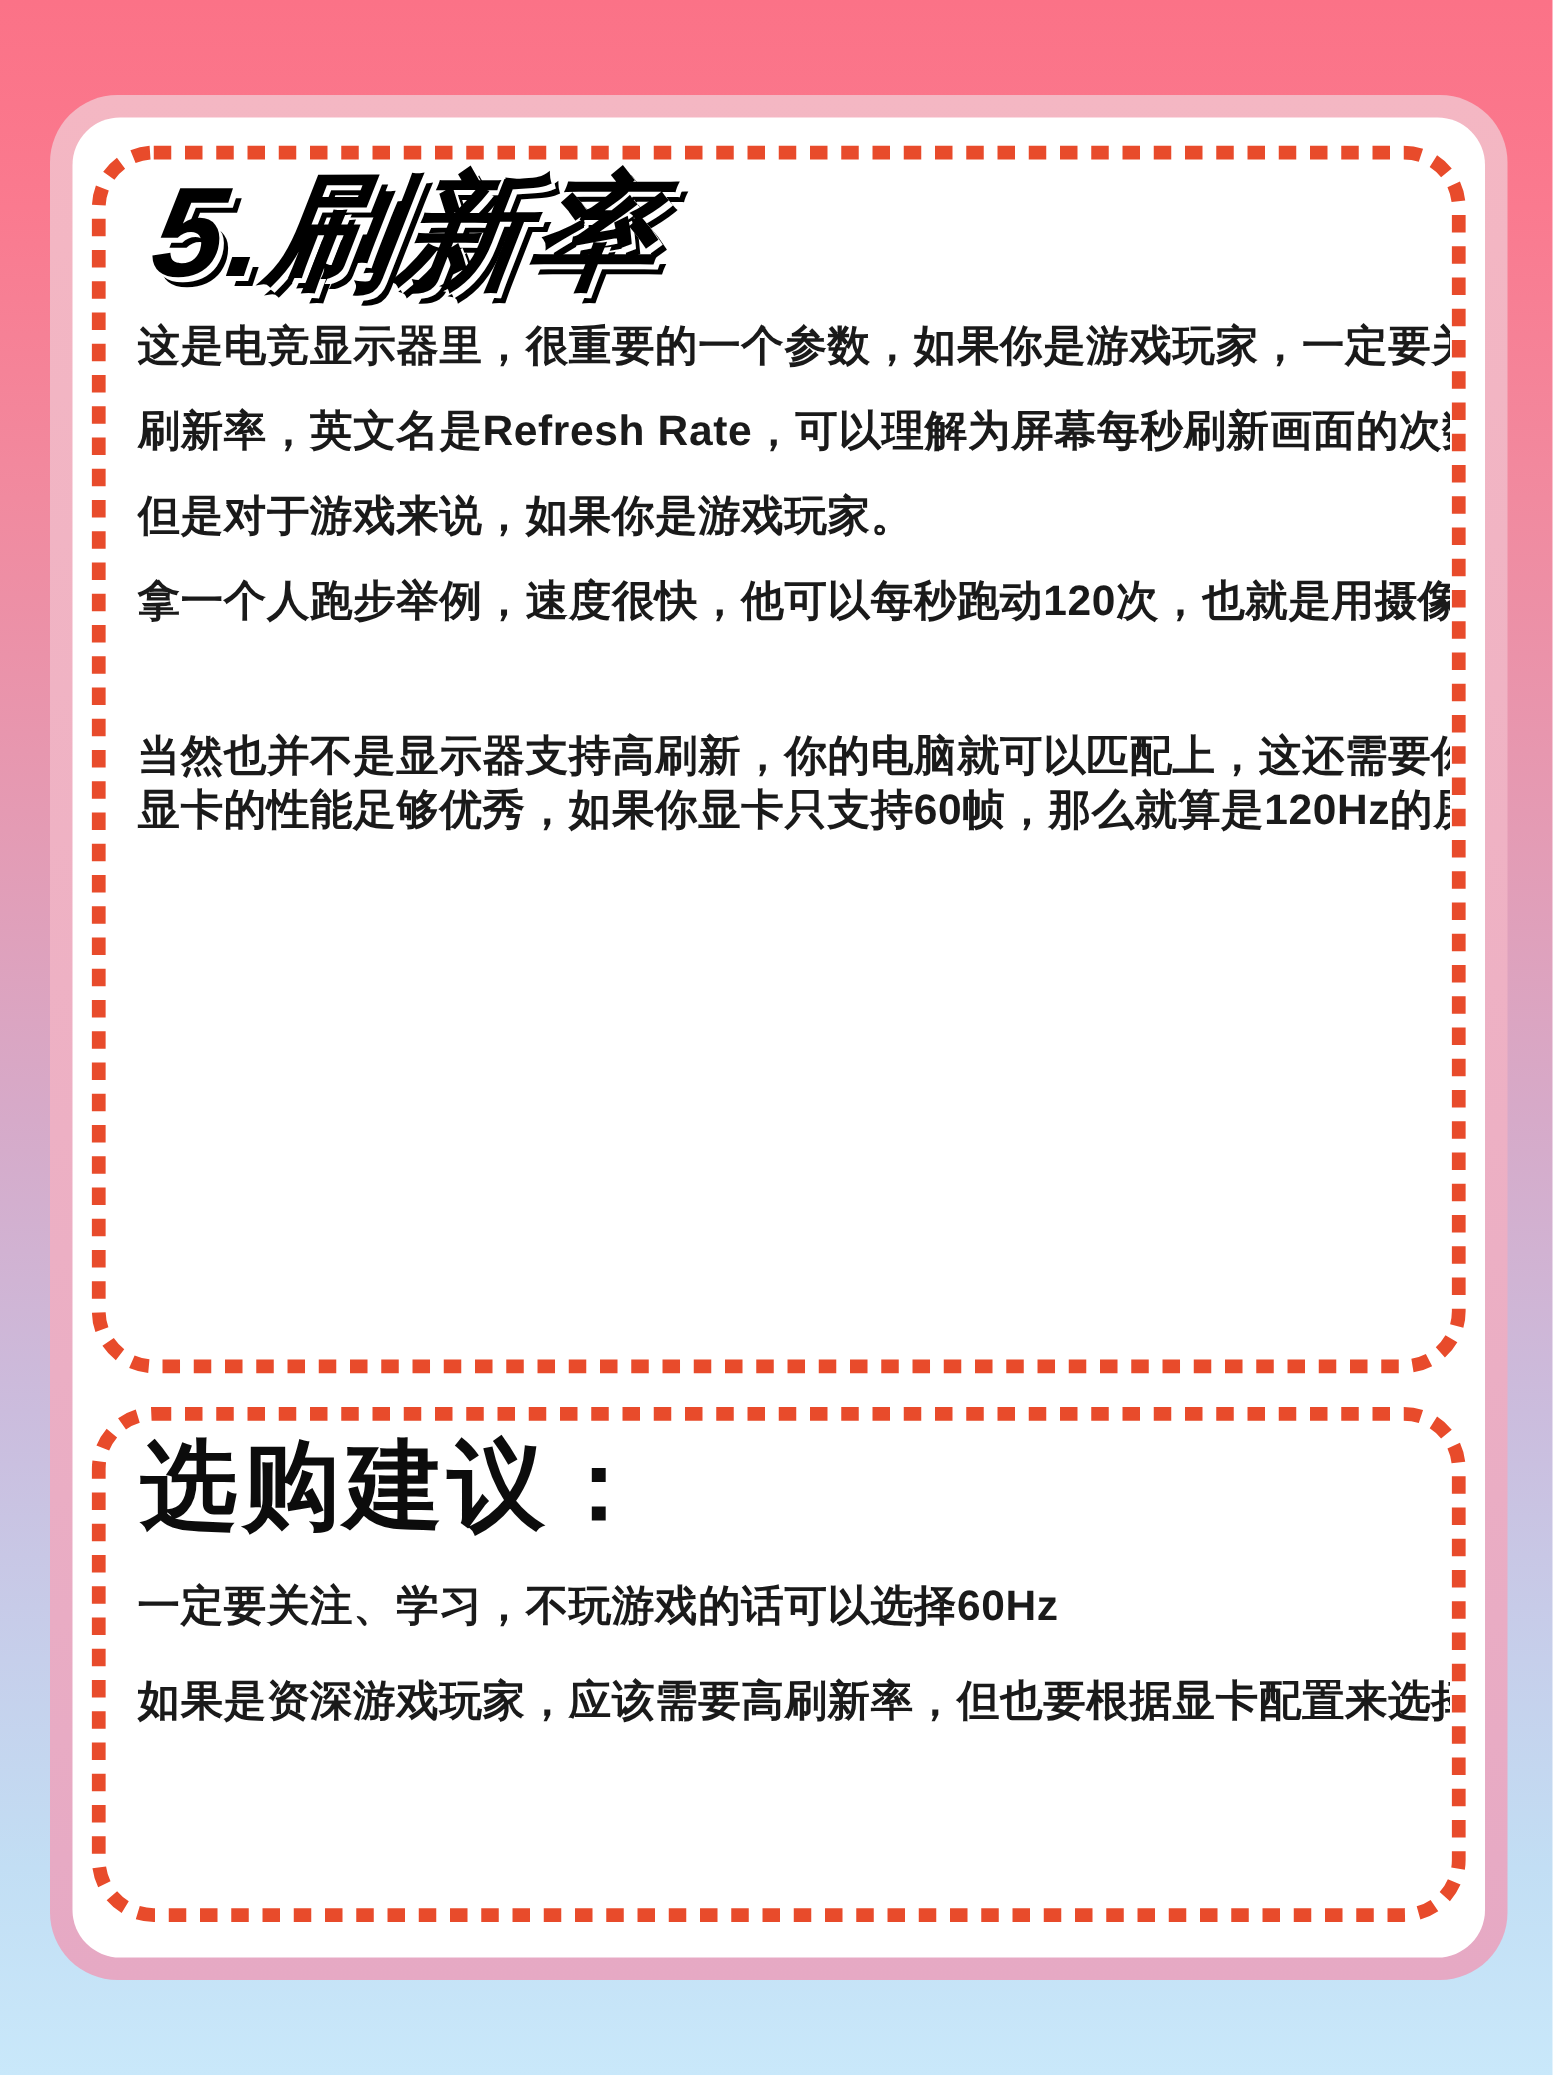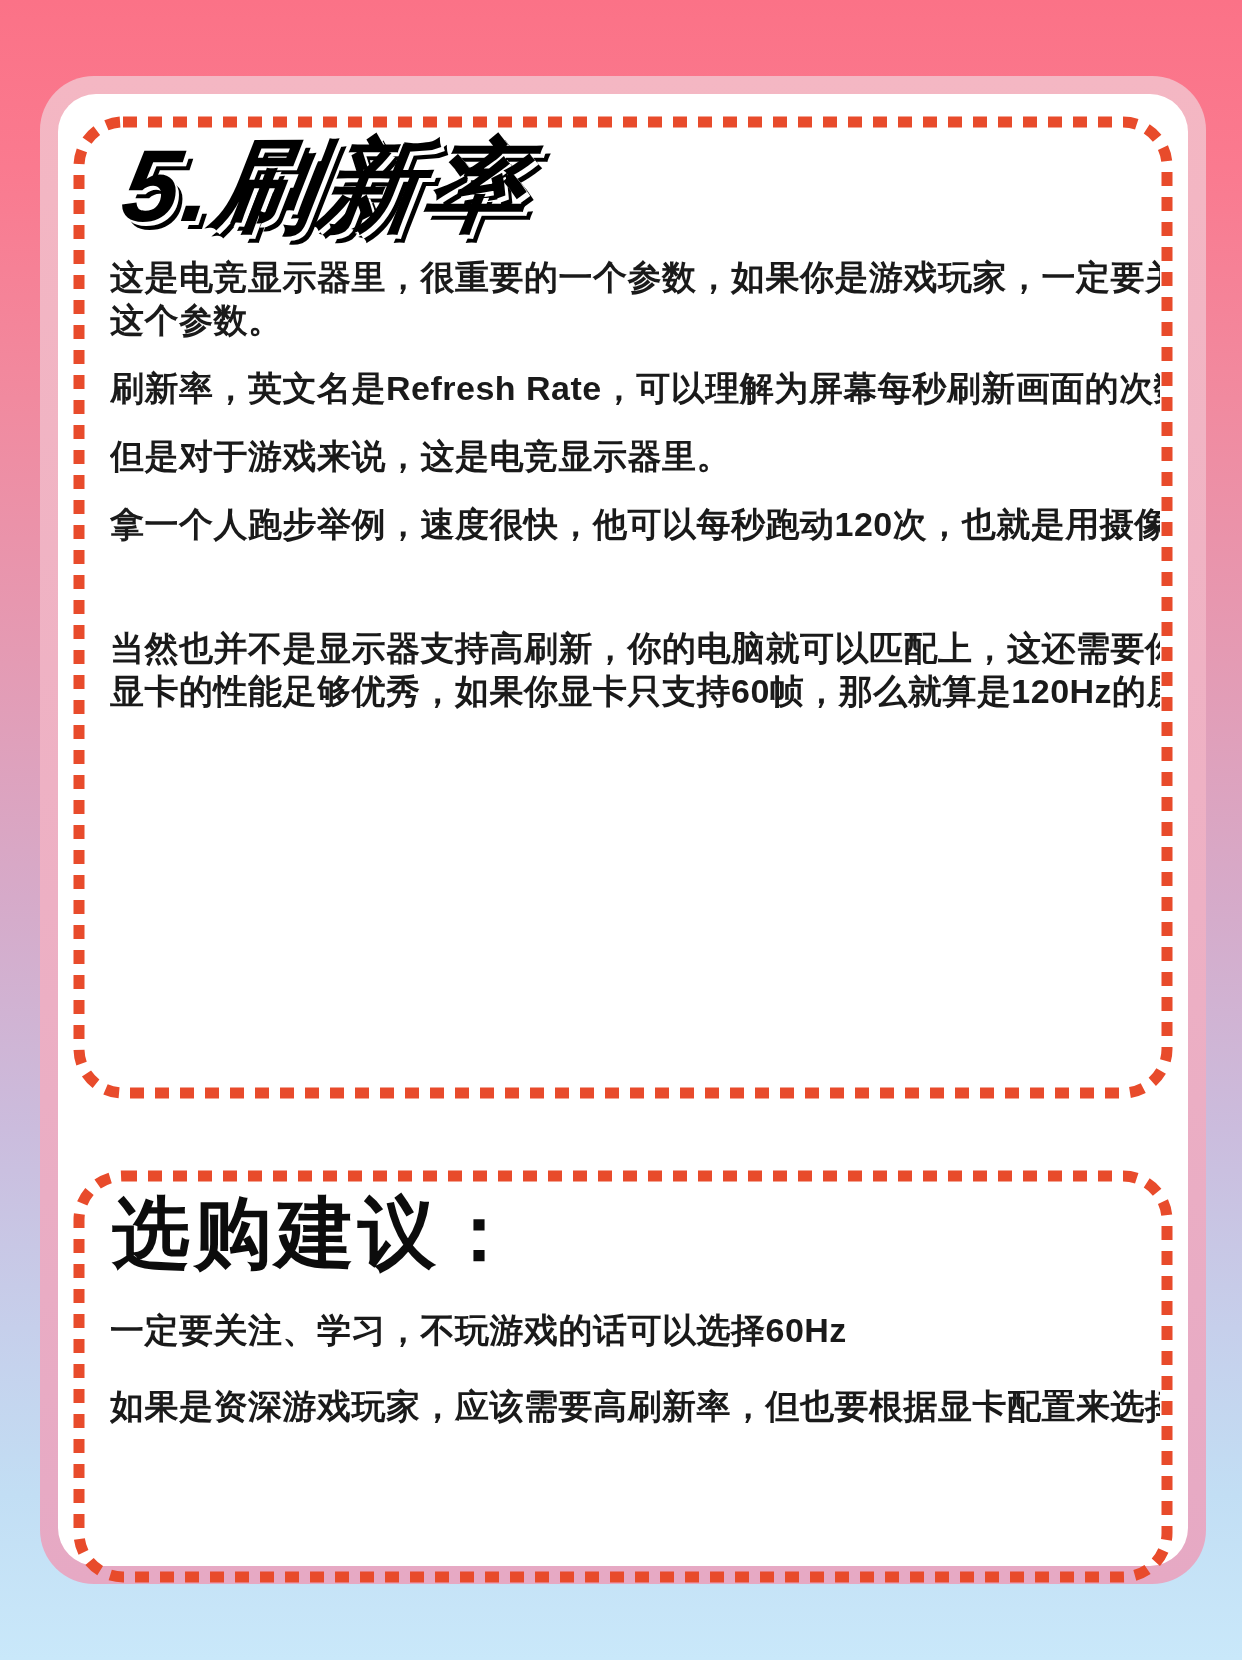--- a/index.html
+++ b/index.html
@@ -18,21 +18,21 @@
     position:absolute;left:40px;top:76px;width:1166px;height:1508px;
     border-radius:54px;
     background:linear-gradient(180deg,#f4b7c3 0%,#edb0c4 55%,#e6a9c4 100%);
   }
   .card{
     position:absolute;left:18px;top:18px;width:1130px;height:1472px;
     background:#ffffff;border-radius:38px;
   }
   .box{position:absolute;left:14px;width:1102px;}
   .box1{top:21px;height:985px;}
-  .box2{top:1075px;height:415px;}
+  .box2{top:1030px;height:415px;}
   .dash-svg{position:absolute;left:0;top:0;width:100%;height:100%;pointer-events:none;}
   .content{
     position:absolute;left:8px;top:8px;right:8px;bottom:8px;
     padding:6px 6px 0 30px;overflow:hidden;
   }
   .title{
     margin:4px 0 8px 6px;
     font-size:102px;line-height:1.05;font-weight:900;font-style:italic;
     color:#000;letter-spacing:3px;
     transform:skewX(-8deg);transform-origin:left bottom;
@@ -62,23 +62,22 @@
   <div class="band">
     <div class="card">
 
       <section class="box box1">
         <svg class="dash-svg" viewBox="0 0 1102 985" preserveAspectRatio="none" aria-hidden="true">
           <rect x="7" y="7" width="1088" height="971" rx="44" ry="44" fill="none" stroke="#e84b2b" stroke-width="11" stroke-dasharray="14 11"></rect>
         </svg>
         <div class="content">
           <h1 class="title">5.刷新率</h1>
           <p class="line m0">这是电竞显示器里，很重要的一个参数，如果你是游戏玩家，一定要关注</p>
-          <p class="line tight">这个参数。</p>
           <p class="line">刷新率，英文名是Refresh Rate，可以理解为屏幕每秒刷新画面的次数</p>
-          <p class="line">但是对于游戏来说，这是电竞显示器里。</p>
+          <p class="line">但是对于游戏来说，如果你是游戏玩家。</p>
           <p class="line">拿一个人跑步举例，速度很快，他可以每秒跑动120次，也就是用摄像机</p>
           <p class="line big">当然也并不是显示器支持高刷新，你的电脑就可以匹配上，这还需要你</p>
           <p class="line tight">显卡的性能足够优秀，如果你显卡只支持60帧，那么就算是120Hz的屏</p>
         </div>
       </section>
 
       <section class="box box2">
         <svg class="dash-svg" viewBox="0 0 1102 415" preserveAspectRatio="none" aria-hidden="true">
           <rect x="7" y="7" width="1088" height="401" rx="44" ry="44" fill="none" stroke="#e84b2b" stroke-width="11" stroke-dasharray="14 11"></rect>
         </svg>

